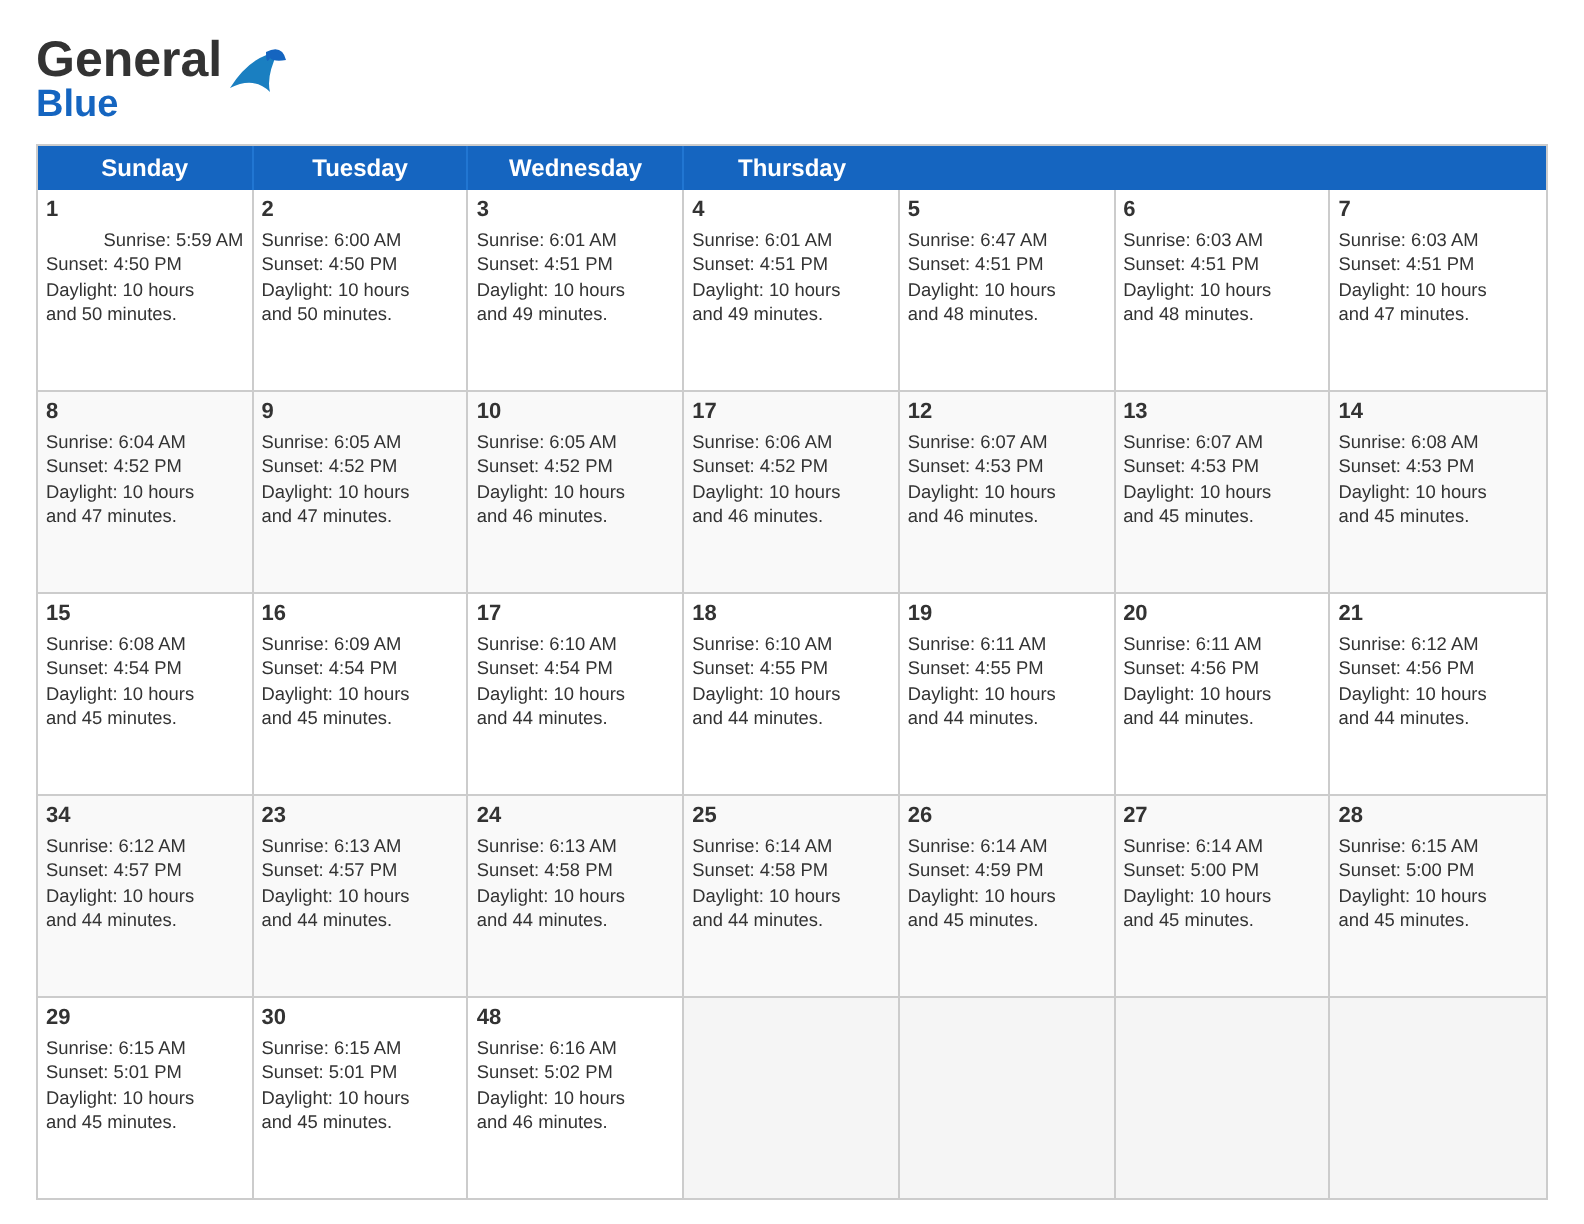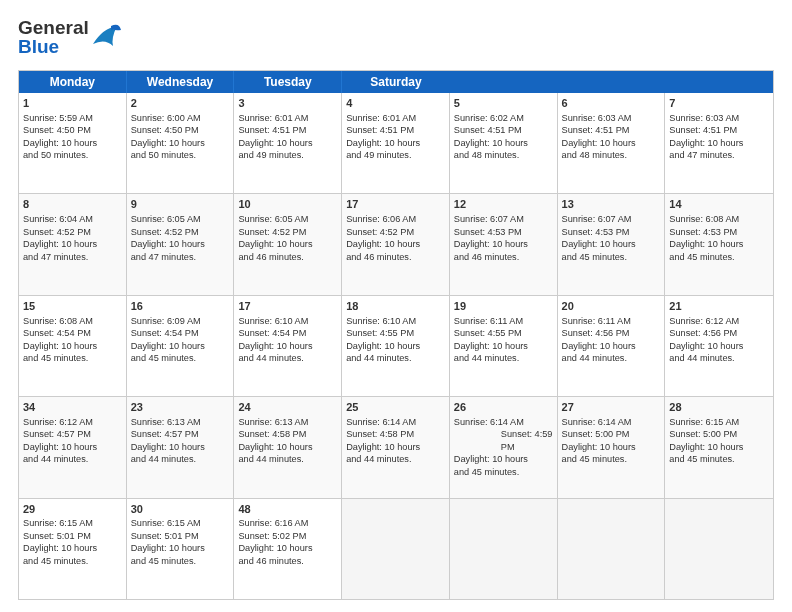--- a/index.html
+++ b/index.html
@@ -94,47 +94,47 @@
     }
   </style>
 </head>
 <body>
 
 <div class="page">
   <div class="header">
     <div class="logo-wrapper">
 <div style="display:flex;align-items:flex-start;gap:0">
   <div style="line-height:1">
-    <div style="font-size:19px;font-weight:bold;color:#333;font-family:Arial">General</div>
+    <div style="font-size:25px;font-weight:bold;color:#333;font-family:Arial">General</div>
     <div style="font-size:19px;font-weight:bold;color:#1565c0;font-family:Arial">Blue</div>
   </div>
   <svg width="32" height="40" viewBox="0 0 32 40" style="margin-top:2px">
     <path d="M4,24 Q14,8 28,6 Q22,18 24,26 Q16,18 4,24Z" fill="#1a7fc1"></path>
     <path d="M22,6 Q30,2 32,10 Q26,11 24,9 Q22,13 22,6Z" fill="#1565c0"></path>
   </svg>
 </div>
       </div>
     <div class="title-block">
       <div class="calendar-title"></div>
       <div class="calendar-subtitle"></div>
     </div>
   </div>
 
   <div class="calendar">
     <div class="cal-header">
-        <div class="cal-header-cell">Monday</div>
+    <div class="cal-header-cell">Sunday</div>
+        <div class="cal-header-cell">Tuesday</div>
         <div class="cal-header-cell">Wednesday</div>
-        <div class="cal-header-cell">Tuesday</div>
-        <div class="cal-header-cell">Saturday</div>
+        <div class="cal-header-cell">Thursday</div>
       </div>
     <div class="cal-body">
     <div class="cal-row">
           <div class="cal-cell">
             <span class="day-num">1</span>
-            <span style="display: block;">Sunrise: 5:59 AM</span>
+            <span style="display: block; text-align: right;">Sunrise: 5:59 AM</span>
             <span style="display: block;">Sunset: 4:50 PM</span>
             <span style="display: block;">Daylight: 10 hours</span>
             <span style="display: block;">and 50 minutes.</span>
           </div>
           <div class="cal-cell">
             <span class="day-num">2</span>
             <span style="display: block;">Sunrise: 6:00 AM</span>
             <span style="display: block;">Sunset: 4:50 PM</span>
             <span style="display: block;">Daylight: 10 hours</span>
             <span style="display: block;">and 50 minutes.</span>
@@ -148,21 +148,21 @@
           </div>
           <div class="cal-cell">
             <span class="day-num">4</span>
             <span style="display: block;">Sunrise: 6:01 AM</span>
             <span style="display: block;">Sunset: 4:51 PM</span>
             <span style="display: block;">Daylight: 10 hours</span>
             <span style="display: block;">and 49 minutes.</span>
           </div>
           <div class="cal-cell">
             <span class="day-num">5</span>
-            <span style="display: block;">Sunrise: 6:02 AM</span>
+            <span style="display: block;">Sunrise: 6:47 AM</span>
             <span style="display: block;">Sunset: 4:51 PM</span>
             <span style="display: block;">Daylight: 10 hours</span>
             <span style="display: block;">and 48 minutes.</span>
           </div>
           <div class="cal-cell">
             <span class="day-num">6</span>
             <span style="display: block;">Sunrise: 6:03 AM</span>
             <span style="display: block;">Sunset: 4:51 PM</span>
             <span style="display: block;">Daylight: 10 hours</span>
             <span style="display: block;">and 48 minutes.</span>
@@ -302,21 +302,21 @@
           <div class="cal-cell">
             <span class="day-num">25</span>
             <span style="display: block;">Sunrise: 6:14 AM</span>
             <span style="display: block;">Sunset: 4:58 PM</span>
             <span style="display: block;">Daylight: 10 hours</span>
             <span style="display: block;">and 44 minutes.</span>
           </div>
           <div class="cal-cell">
             <span class="day-num">26</span>
             <span style="display: block;">Sunrise: 6:14 AM</span>
-            <span style="display: block; margin-left: 47px;">Sunset: 4:59 PM</span>
+            <span style="display: block;">Sunset: 4:59 PM</span>
             <span style="display: block;">Daylight: 10 hours</span>
             <span style="display: block;">and 45 minutes.</span>
           </div>
           <div class="cal-cell">
             <span class="day-num">27</span>
             <span style="display: block;">Sunrise: 6:14 AM</span>
             <span style="display: block;">Sunset: 5:00 PM</span>
             <span style="display: block;">Daylight: 10 hours</span>
             <span style="display: block;">and 45 minutes.</span>
           </div>

